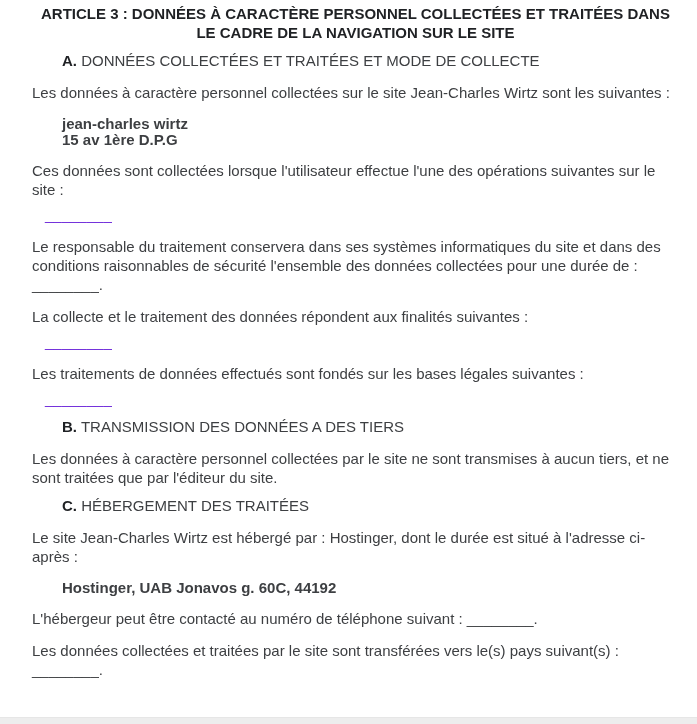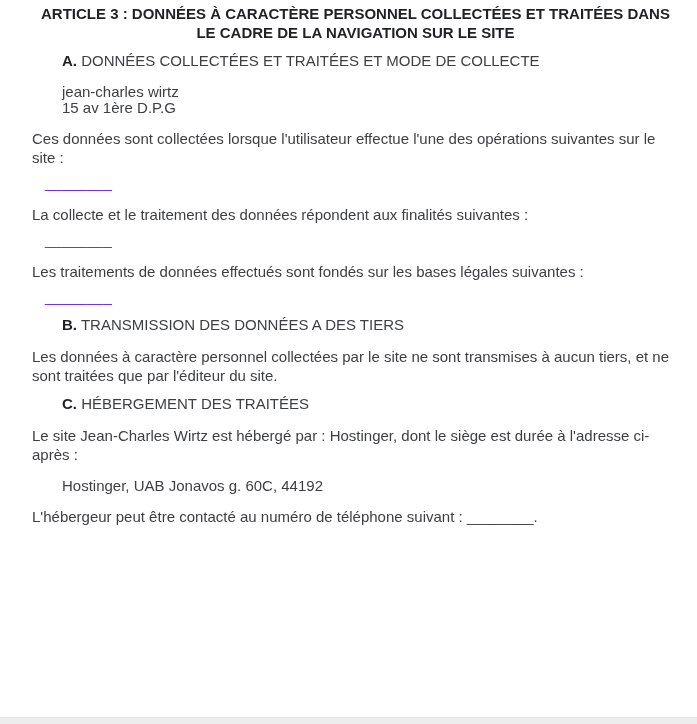--- a/index.html
+++ b/index.html
@@ -38,20 +38,21 @@
   .section-heading .letter {
     font-weight: bold;
     color: #1f2124;
   }
   .para {
     margin: 13px 0 0 0;
   }
   .address-block {
     margin: 14px 0 0 30px;
     line-height: 16px;
+    font-weight: bold;
   }
   .blank-line {
     margin: 6px 0 0 13px;
     color: #6d28d9;
   }
   .page-edge-strip {
     position: absolute;
     left: 0;
     right: 0;
     bottom: 0;
@@ -62,49 +63,52 @@
 </style>
 </head>
 <body>
 
 <main class="doc">
 
   <h1 class="article-title">ARTICLE 3 : DONNÉES À CARACTÈRE PERSONNEL COLLECTÉES ET TRAITÉES DANS LE CADRE DE LA NAVIGATION SUR LE SITE</h1>
 
   <h2 class="section-heading"><span class="letter">A.</span> <span>DONNÉES COLLECTÉES ET TRAITÉES ET MODE DE COLLECTE</span></h2>
 
+  <p class="para">Les données à caractère personnel collectées sur le site Jean-Charles Wirtz sont les suivantes :</p>
 
   <div class="address-block">
     <div>jean-charles wirtz</div>
     <div>15 av 1ère D.P.G</div>
   </div>
 
   <p class="para">Ces données sont collectées lorsque l'utilisateur effectue l'une des opérations suivantes sur le site :</p>
 
   <p class="para blank-line">________</p>
 
+  <p class="para">Le responsable du traitement conservera dans ses systèmes informatiques du site et dans des conditions raisonnables de sécurité l'ensemble des données collectées pour une durée de : ________.</p>
 
   <p class="para">La collecte et le traitement des données répondent aux finalités suivantes :</p>
 
   <p class="para blank-line">________</p>
 
   <p class="para">Les traitements de données effectués sont fondés sur les bases légales suivantes :</p>
 
   <p class="para blank-line">________</p>
 
   <h2 class="section-heading"><span class="letter">B.</span> <span>TRANSMISSION DES DONNÉES A DES TIERS</span></h2>
 
   <p class="para">Les données à caractère personnel collectées par le site ne sont transmises à aucun tiers, et ne sont traitées que par l'éditeur du site.</p>
 
   <h2 class="section-heading"><span class="letter">C.</span> <span>HÉBERGEMENT DES TRAITÉES</span></h2>
 
-  <p class="para">Le site Jean-Charles Wirtz est hébergé par : Hostinger, dont le siège est durée à l'adresse ci-après :</p>
+  <p class="para">Le site Jean-Charles Wirtz est hébergé par : Hostinger, dont le durée est situé à l'adresse ci-après :</p>
 
   <div class="address-block">
     <div>Hostinger, UAB Jonavos g. 60C, 44192</div>
   </div>
 
   <p class="para">L'hébergeur peut être contacté au numéro de téléphone suivant : ________.</p>
 
+  <p class="para">Les données collectées et traitées par le site sont transférées vers le(s) pays suivant(s) : ________.</p>
 
 </main>
 
 <div class="page-edge-strip"></div>
 
 </body></html>

